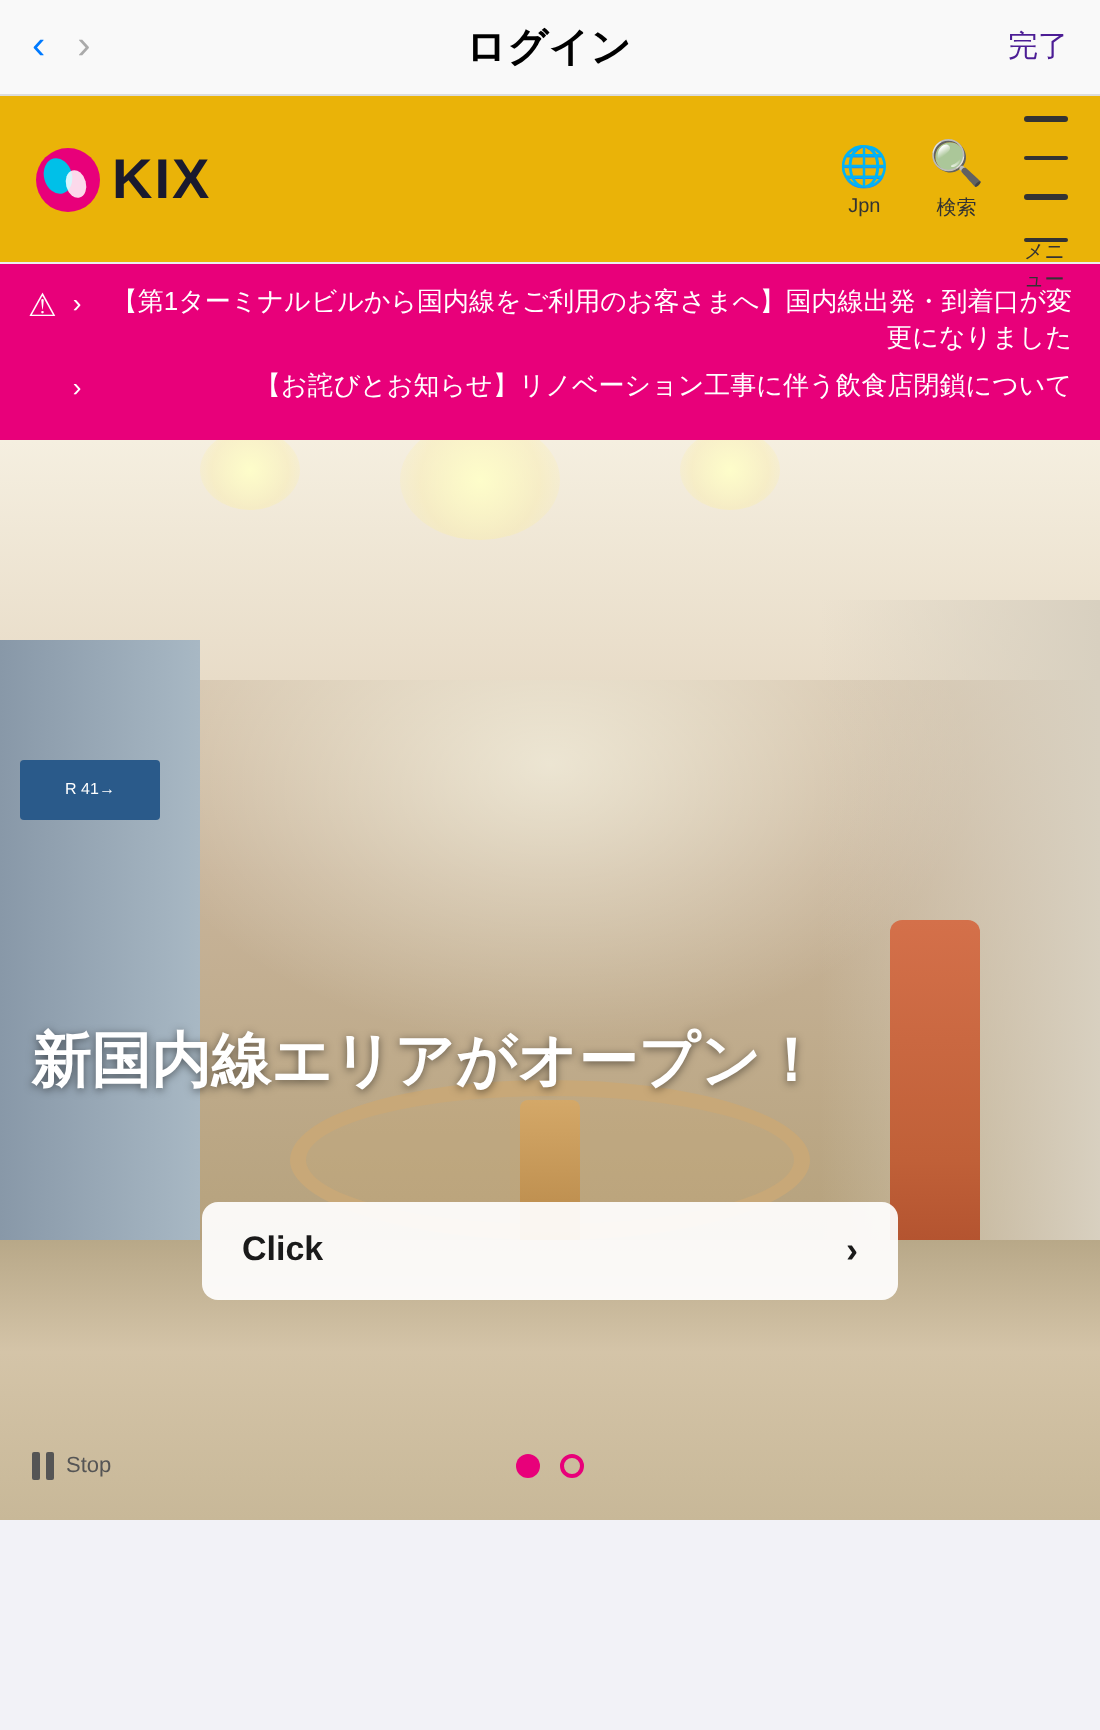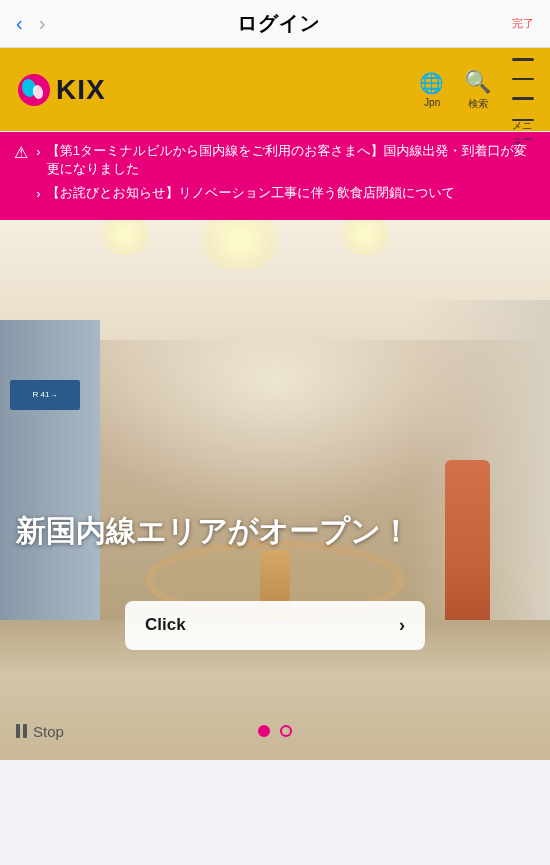--- a/index.html
+++ b/index.html
@@ -33,22 +33,22 @@
       user-select: none;
     }
     .nav-arrow.active { color: #007aff; }
     .nav-title {
       font-size: 20px;
       font-weight: 600;
       color: #000;
       letter-spacing: 0.3px;
     }
     .nav-done {
-      font-size: 11px;
-      color: #ef4444;
+      font-size: 15px;
+      color: #4c1d95;
       font-weight: 400;
     }
 
     
     .content {
       width: 550px;
       background: #fff;
     }
 
     
@@ -145,20 +145,21 @@
       font-size: 13px;
       line-height: 1.4;
     }
     .alert-arrow {
       font-size: 13px;
       flex-shrink: 0;
       margin-top: 1px;
     }
     .alert-text {
       flex: 1;
+      text-align: right;
     }
 
     
     .hero-area {
       position: relative;
       width: 550px;
       height: 540px;
       overflow: hidden;
       background: linear-gradient(
         160deg,
@@ -293,21 +294,21 @@
       text-shadow: 0 1px 4px rgba(0,0,0,0.5);
       line-height: 1.3;
     }
 
     
     .click-button-wrap {
       position: absolute;
       bottom: 110px;
       left: 50%;
       transform: translateX(-50%);
-      width: 300px;
+      width: 348px;
       border-radius: 12px;
     }
     .click-button {
       display: flex;
       align-items: center;
       justify-content: space-between;
       background: rgba(255,255,255,0.92);
       border-radius: 8px;
       padding: 14px 20px;
       cursor: pointer;
@@ -346,21 +347,21 @@
       gap: 3px;
       align-items: center;
     }
     .pause-bar {
       width: 4px;
       height: 14px;
       background: #555;
       border-radius: 1px;
     }
     .stop-label {
-      font-size: 15px;
+      font-size: 11px;
       color: #555;
     }
     .dot-indicators {
       display: flex;
       gap: 10px;
       align-items: center;
       position: absolute;
       left: 50%;
       transform: translateX(-50%);
     }

